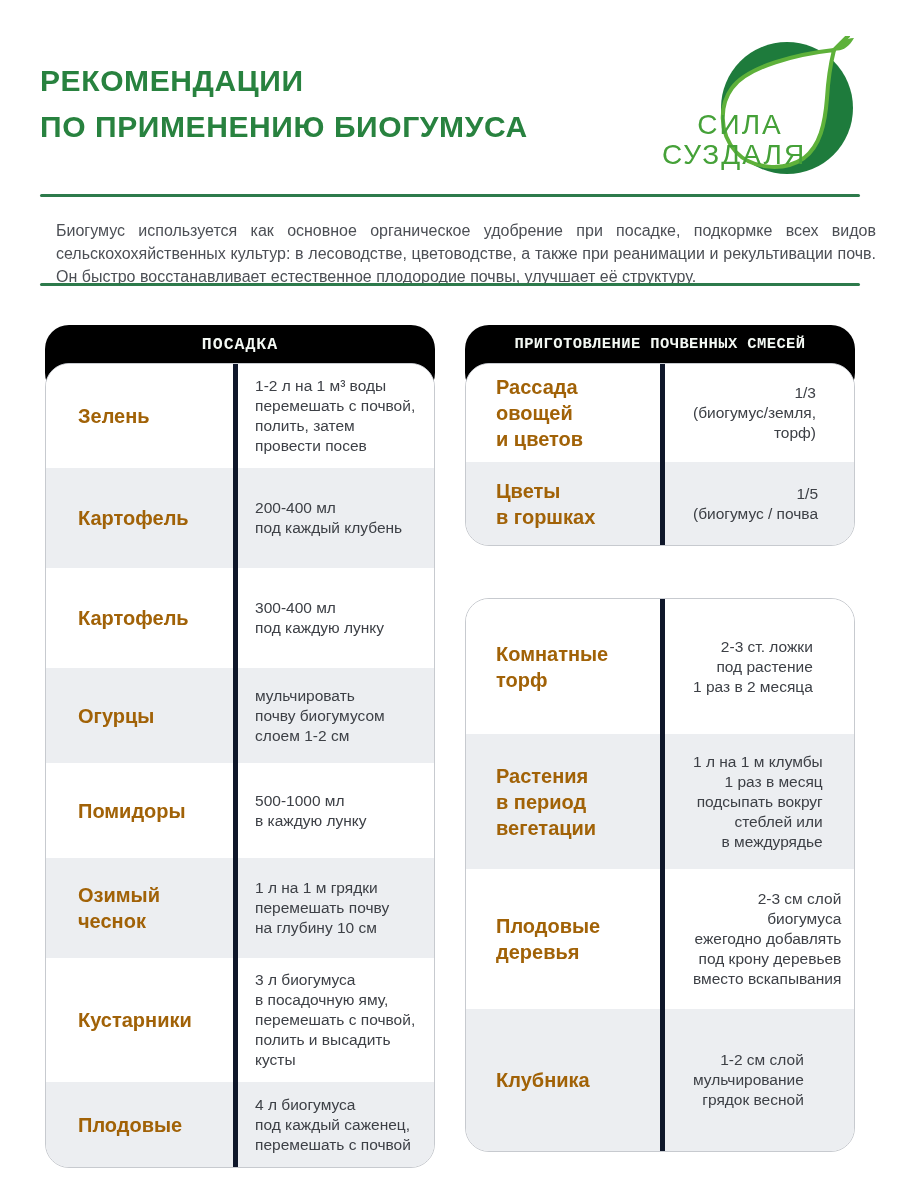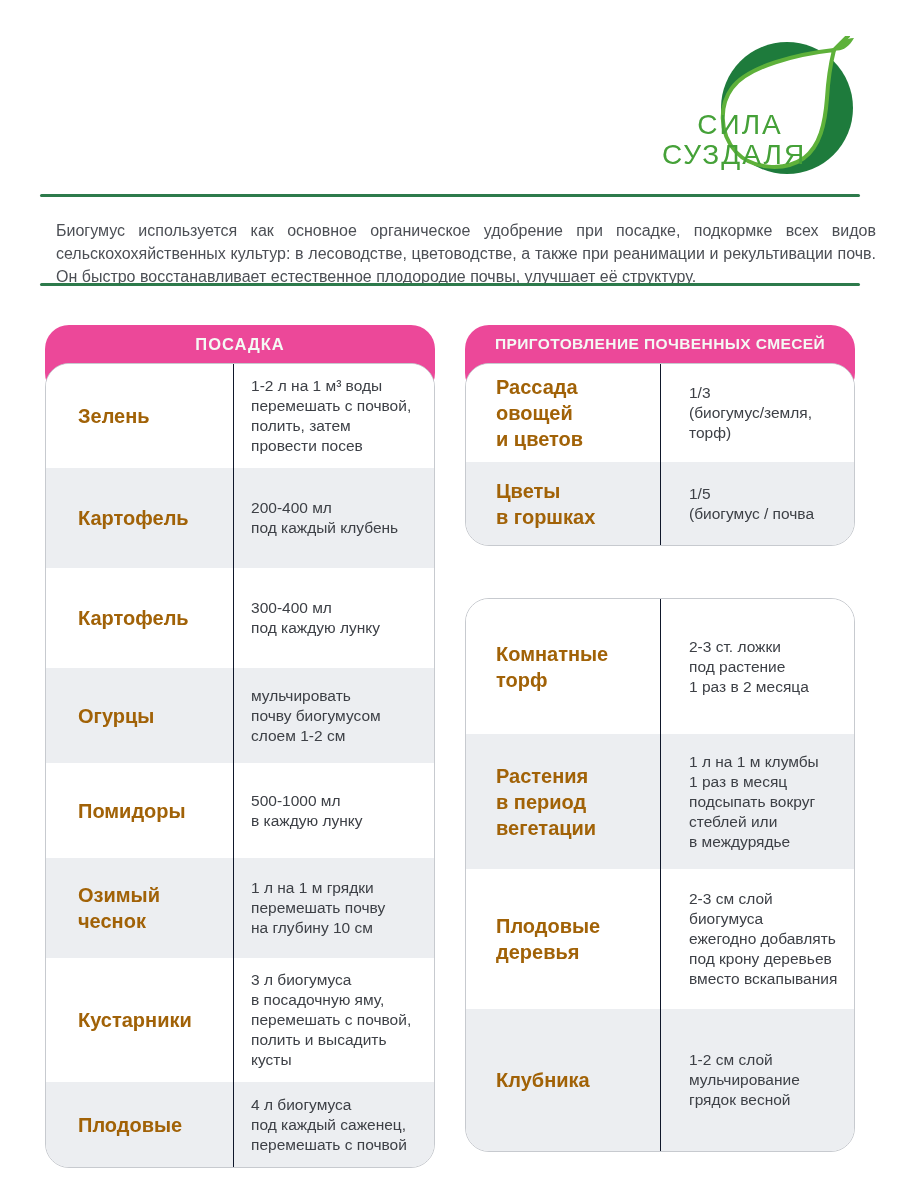--- a/index.html
+++ b/index.html
@@ -25,56 +25,58 @@
 
   .intro{
     position:absolute;left:40px;top:203px;width:820px;margin:16px;
     font-size:16px;line-height:23px;color:#4c4f55;text-align:justify;
   }
 
   
   .card{position:absolute;width:390px;}
   .card-head{
     position:absolute;top:0;left:0;right:0;height:72px;
-    background:#ec4899;border-radius:24px;
+    background:#000000;border-radius:24px;font-family:Liberation Mono, monospace;
   }
   .card-head-label{
     position:absolute;top:0;left:0;right:0;height:38px;
     display:flex;align-items:center;justify-content:center;
     color:#f4f9f4;font-weight:bold;font-size:16.5px;letter-spacing:1px;
   }
   .card-body{
     position:relative;margin-top:38px;background:#ffffff;
     border:1px solid #c7cacf;border-radius:24px;overflow:hidden;
   }
   .row{display:flex;align-items:stretch;background:#ffffff;}
   .row:nth-child(even){background:#eceef1;}
   .cell{display:flex;align-items:center;box-sizing:border-box;white-space:pre-line;}
   .cell-name{
     width:48.2%;padding:10px 8px 10px 32px;
     font-size:20px;font-weight:bold;color:#a16207;line-height:26px;
   }
   .cell-value{
     width:51.8%;padding:12px 10px 12px 17px;
-    border-left:1px solid #0f172a;
+    border-left:5px solid #0f172a;
     font-size:15.5px;color:#3d4046;line-height:20px;
   }
   .card-right .cell-name{width:50%;padding-left:30px;}
-  .card-right .cell-value{width:50%;padding-left:28px;}
+  .card-right .cell-value{width:50%;padding-left:28px;text-align:right;}
 
   #table-planting{left:45px;top:325px;}
   #table-mixes{left:465px;top:325px;}
   #table-feeding{left:465px;top:560px;}
   #table-mixes .card-head-label{font-size:15.5px;letter-spacing:.4px;}
 </style>
 </head>
 <body>
 
 <div class="page">
 
+  <h1 class="title">РЕКОМЕНДАЦИИ
+ПО ПРИМЕНЕНИЮ БИОГУМУСА</h1>
 
   <div class="logo">
     <svg viewBox="0 0 224 146" xmlns="http://www.w3.org/2000/svg">
       <circle cx="149" cy="72" r="66" fill="#1e7b3c"></circle>
       <path d="M196,14
                C 160,18 110,30 94,52
                C 82,68 80,96 98,116
                C 114,133 146,136 166,122
                C 182,110 187,88 189,62
                C 190,45 193,26 196,14 Z" fill="#ffffff" stroke="#5eb13a" stroke-width="4" stroke-linejoin="round"></path>

